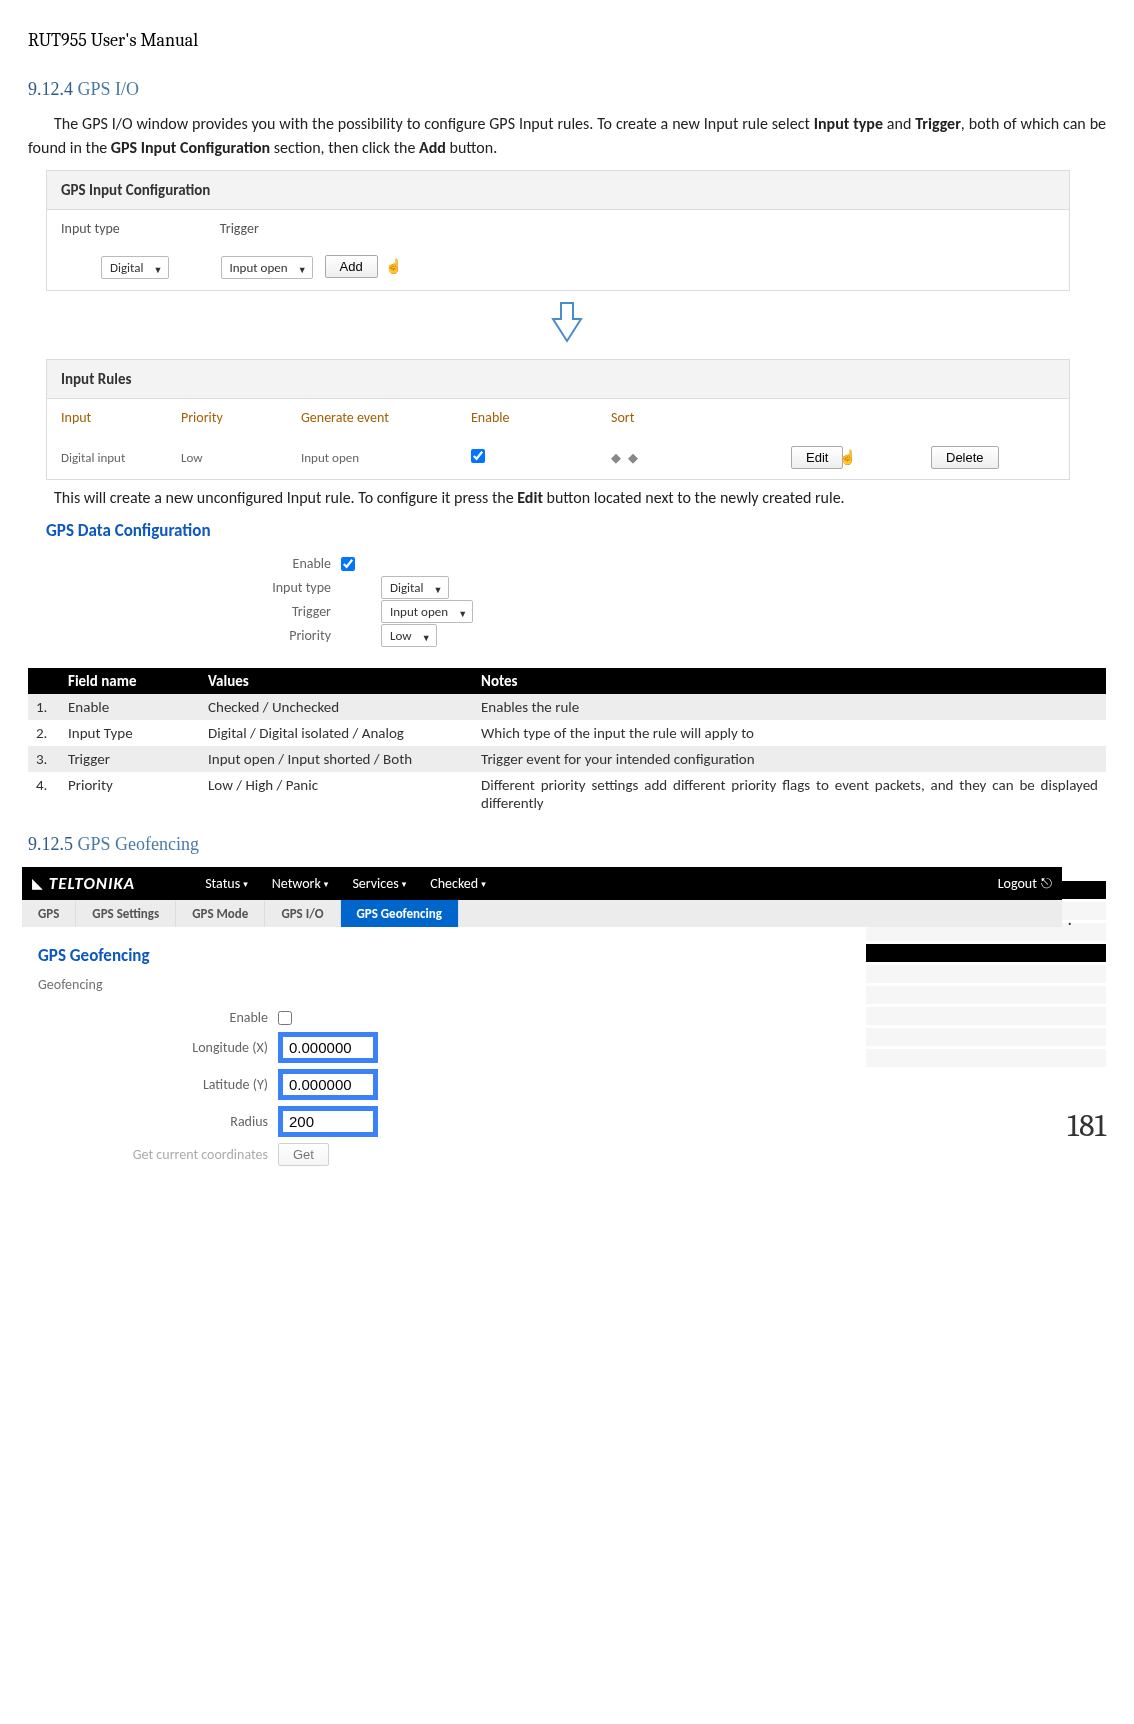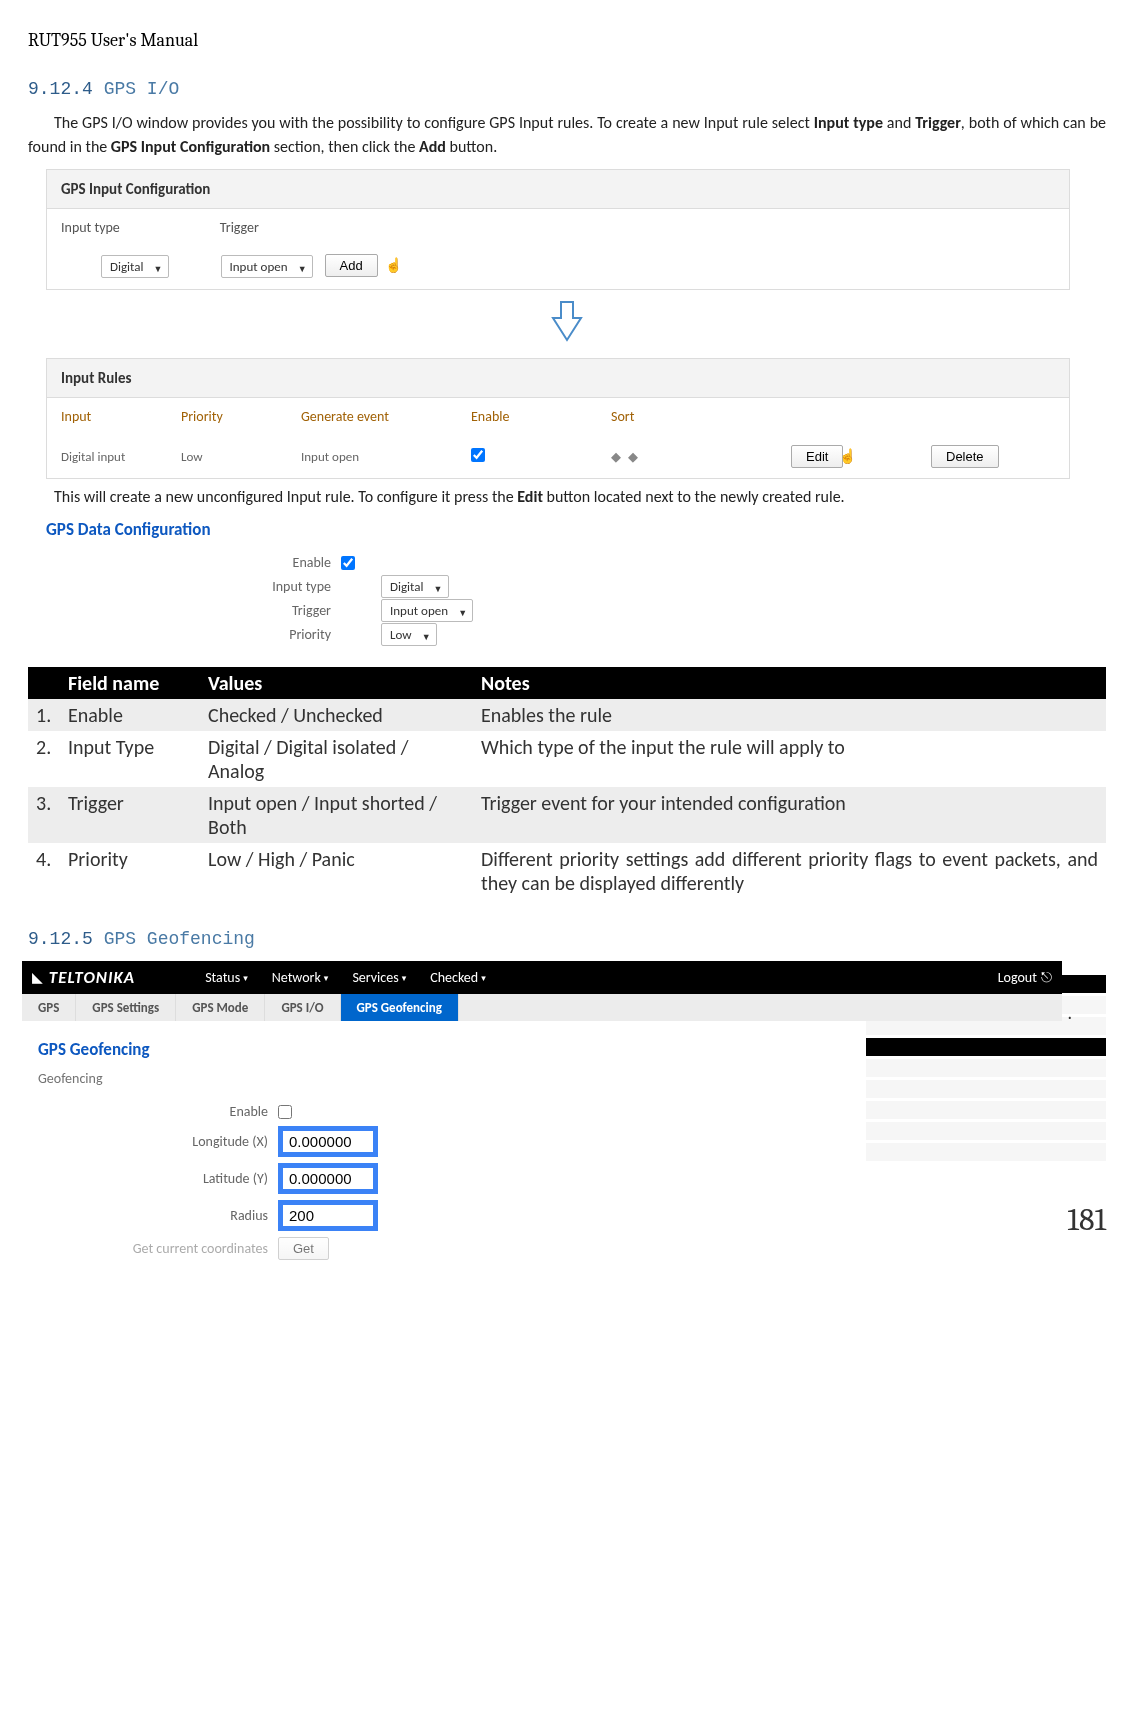--- a/index.html
+++ b/index.html
@@ -1,18 +1,18 @@
 <!DOCTYPE html>
 <html><head>
   <meta charset="utf-8">
   <style>
     * { box-sizing: border-box; margin: 0; padding: 0; }
     body { font-family: Calibri, Arial, sans-serif; font-size: 15px; color: #333; background: #fff; padding: 30px 28px; width: 1134px; }
     .page-header { color: #000000; font-size: 18px; font-family: Cambria, Georgia, serif; margin-bottom: 28px; }
-    .section-heading { color: #1f4e79; font-size: 18px; font-family: Liberation Mono, monospace; margin-bottom: 12px; }
+    .section-heading { color: #1f4e79; font-size: 18px; font-family: Liberation Serif, serif; margin-bottom: 12px; }
     .section-heading .num { color: #2e5c8a; }
     .section-heading .label { color: #4a7aa5; }
     .body-text { font-size: 16px; line-height: 1.5; text-align: justify; margin-bottom: 10px; text-indent: 26px; color: #222; }
     .body-text b { font-weight: bold; }
     .screenshot-block { margin: 10px 0 6px 18px; }
     .panel { border: 1px solid #dcdcdc; background: #fff; width: 1024px; }
     .panel-header { background: #f3f3f3; font-weight: bold; font-size: 15px; padding: 10px 14px; border-bottom: 1px solid #dcdcdc; }
     .panel-rowhead { display: flex; padding: 10px 14px; font-size: 14px; color: #555; gap: 100px; }
     .panel-controls { padding: 8px 14px 12px 14px; display: flex; gap: 12px; align-items: center; }
     .ui-select { border: 1px solid #bbb; background: #fff; padding: 3px 24px 3px 8px; font-size: 13px; appearance: none; position: relative; border-radius: 2px; }
@@ -24,21 +24,21 @@
     .arrow-down-svg { display: inline-block; }
     .rules-table { display: grid; grid-template-columns: 120px 120px 170px 140px 180px 140px 140px; padding: 10px 14px; font-size: 14px; color: #a16207; align-items: center; }
     .rules-head { font-weight: normal; }
     .rules-row { color: #666; font-size: 13px; }
     .chk { width: 14px; height: 14px; }
     .sort-arrows { color: #888; letter-spacing: 2px; }
     .gps-config-title { color: #0d58c0; font-weight: bold; font-size: 17px; margin: 8px 0 14px 18px; }
     .form-rows { margin-left: 18px; margin-bottom: 24px; }
     .form-row { display: flex; align-items: center; margin: 6px 0; }
     .form-row label { width: 295px; text-align: right; padding-right: 10px; font-size: 14px; color: #666; }
-    .fld-table { width: 100%; border-collapse: collapse; font-size: 20px; margin-bottom: 30px; }
+    .fld-table { width: 100%; border-collapse: collapse; font-size: 15px; margin-bottom: 18px; }
     .fld-table th { background: #000; color: #fff; text-align: left; padding: 4px 8px; font-weight: bold; }
     .fld-table td { padding: 4px 8px; vertical-align: top; }
     .fld-table tr.r0 { background: #ededed; }
     .fld-table tr.r1 { background: #fff; }
     .fld-table .cnum { width: 32px; }
     .fld-table .cname { width: 140px; }
     .fld-table .cvals { width: 273px; }
     .nav-bar { background: #000; color: #fff; display: flex; align-items: center; padding: 6px 10px; font-size: 14px; width: 1040px; margin-left: -6px; }
     .nav-logo { font-weight: bold; font-style: italic; font-size: 17px; margin-right: 70px; letter-spacing: 1px; }
     .nav-item { margin-right: 24px; display: flex; align-items: center; }

